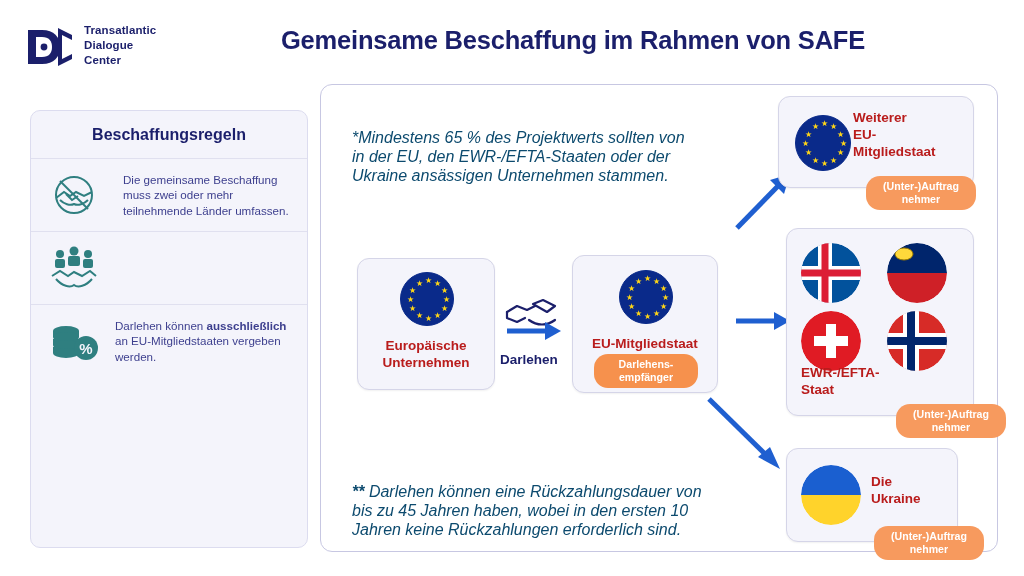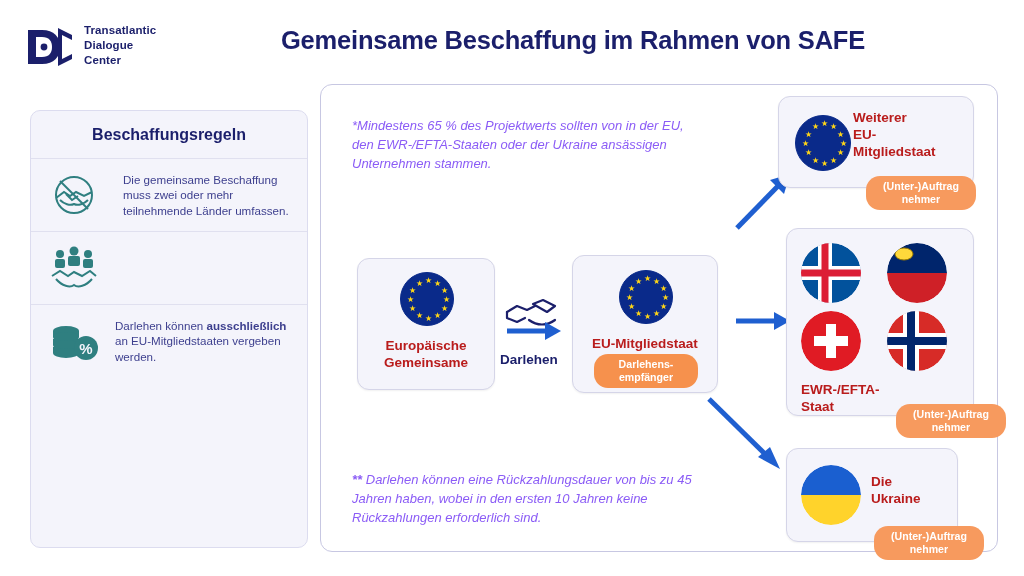--- a/index.html
+++ b/index.html
@@ -50,22 +50,23 @@
   .rule-txt b { font-weight: bold; }
 
   
   .main {
     position: absolute; left: 320px; top: 84px; width: 678px; height: 468px;
     background: #ffffff; border: 1.5px solid #c7c7e2; border-radius: 12px;
   }
 
   
   .note {
-    position: absolute; font-style: italic; font-size: 13px; line-height: 19px;
-    color: #8b5cf6;
+    position: absolute; font-style: italic; font-size: 16px; line-height: 19px;
+    color: #0c4a6e;
+    margin-top: 12px;
   }
   .note-top { left: 352px; top: 116px; width: 345px; }
   .note-bottom { left: 352px; top: 470px; width: 370px; }
   .note-bottom b { font-weight: bold; font-style: italic; }
 
   
   .card {
     position: absolute; background: #f4f4fb;
     border: 1.5px solid #d5d5e8; border-radius: 12px;
     box-shadow: 0 1px 2px rgba(0,0,0,.06);
@@ -201,21 +202,21 @@
       <span class="star" style="left:40px; top:32px; font-size:8px;">★</span>
       <span class="star" style="left:33px; top:39px; font-size:8px;">★</span>
       <span class="star" style="left:24px; top:42px; font-size:8px;">★</span>
       <span class="star" style="left:15px; top:39px; font-size:8px;">★</span>
       <span class="star" style="left:8px; top:32px; font-size:8px;">★</span>
       <span class="star" style="left:6px; top:23px; font-size:8px;">★</span>
       <span class="star" style="left:8px; top:14px; font-size:8px;">★</span>
       <span class="star" style="left:15px; top:7px; font-size:8px;">★</span>
     </div>
     <div class="card-label" style="top:78px; white-space:pre-line;">Europäische
-Gemeinsame</div>
+Unternehmen</div>
   </div>
 
   <div class="arrow" style="left:503px; top:296px; width:62px; height:46px;">
     <svg width="62" height="46" viewBox="0 0 62 46">
       <g fill="none" stroke="#1b1f6b" stroke-width="2.2" stroke-linejoin="round" stroke-linecap="round">
         <path d="M4 16 L14 10 L24 14 L32 10"></path>
         <path d="M4 16 L4 22 L14 26 L22 22"></path>
         <path d="M30 8 L40 4 L52 10 L44 16 Z" fill="#ffffff"></path>
         <path d="M26 24 C34 30 44 30 52 24"></path>
       </g>
@@ -323,21 +324,21 @@
     </div>
     <div class="flagc" style="left:100px; top:82px; width:60px; height:60px;">
       <svg width="60" height="60" viewBox="0 0 60 60">
         <circle cx="30" cy="30" r="30" fill="#d72b27"></circle>
         <rect x="0" y="22" width="60" height="16" fill="#ffffff"></rect>
         <rect x="16" y="0" width="16" height="60" fill="#ffffff"></rect>
         <rect x="0" y="26" width="60" height="8" fill="#00256c"></rect>
         <rect x="20" y="0" width="8" height="60" fill="#00256c"></rect>
       </svg>
     </div>
-    <div class="card-label" style="left:14px; top:152px; width:auto; text-align:left; white-space:pre-line;">EWR-/EFTA-
+    <div class="card-label" style="left:14px; top:135px; width:auto; text-align:left; white-space:pre-line;">EWR-/EFTA-
 Staat</div>
   </div>
   <div class="badge orange-light" style="left:896px; top:404px; width:110px; white-space:pre-line;">(Unter-)Auftrag
 nehmer</div>
 
   <div class="card" style="left:786px; top:448px; width:172px; height:94px;">
     <div class="flagc" style="left:14px; top:16px; width:60px; height:60px;">
       <svg width="60" height="60" viewBox="0 0 60 60">
         <clipPath id="uc">
             <circle cx="30" cy="30" r="30"></circle>

